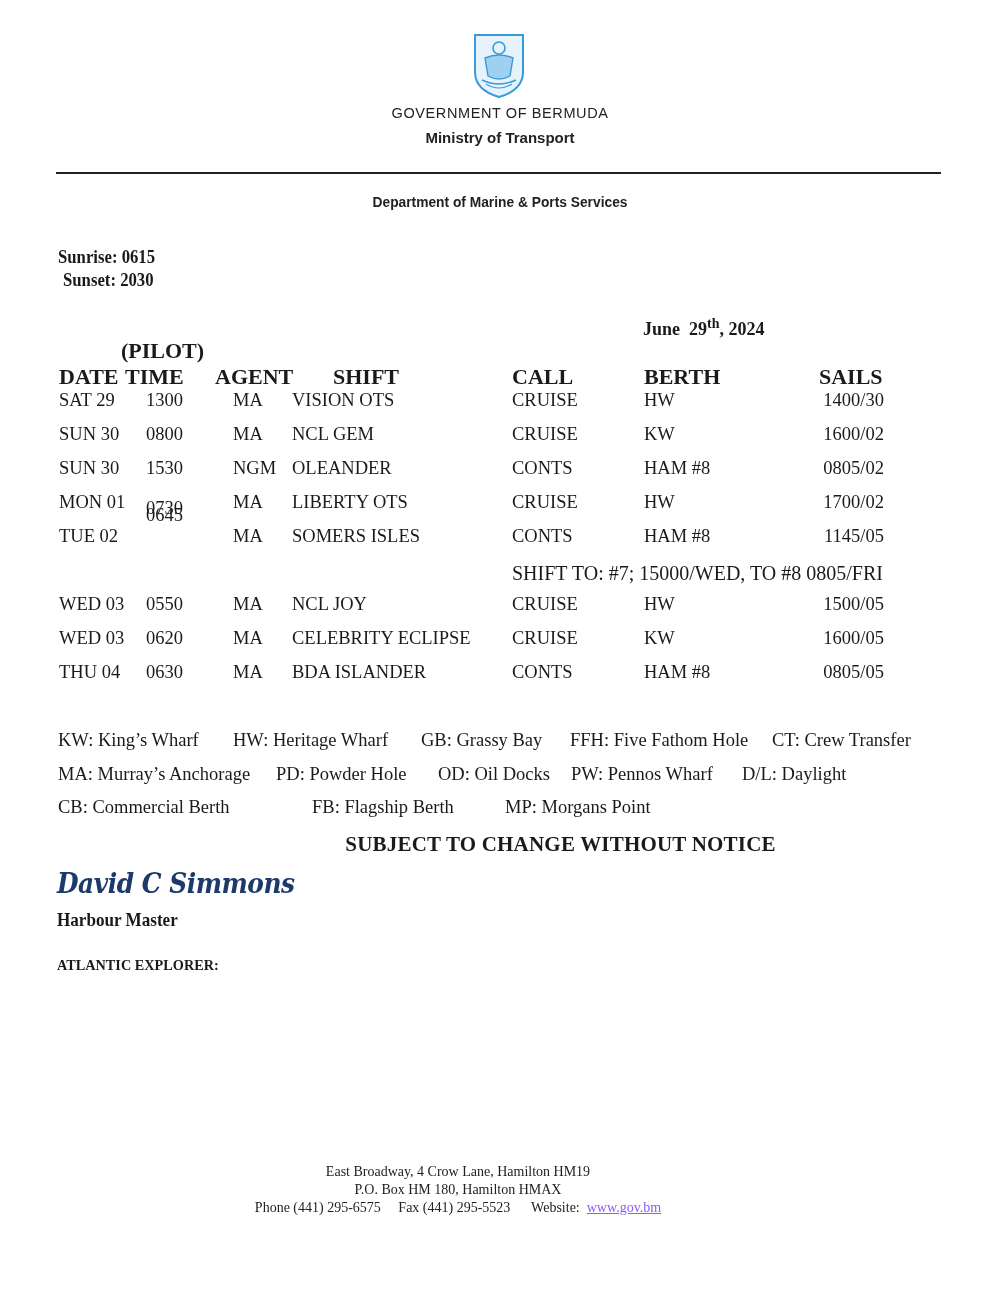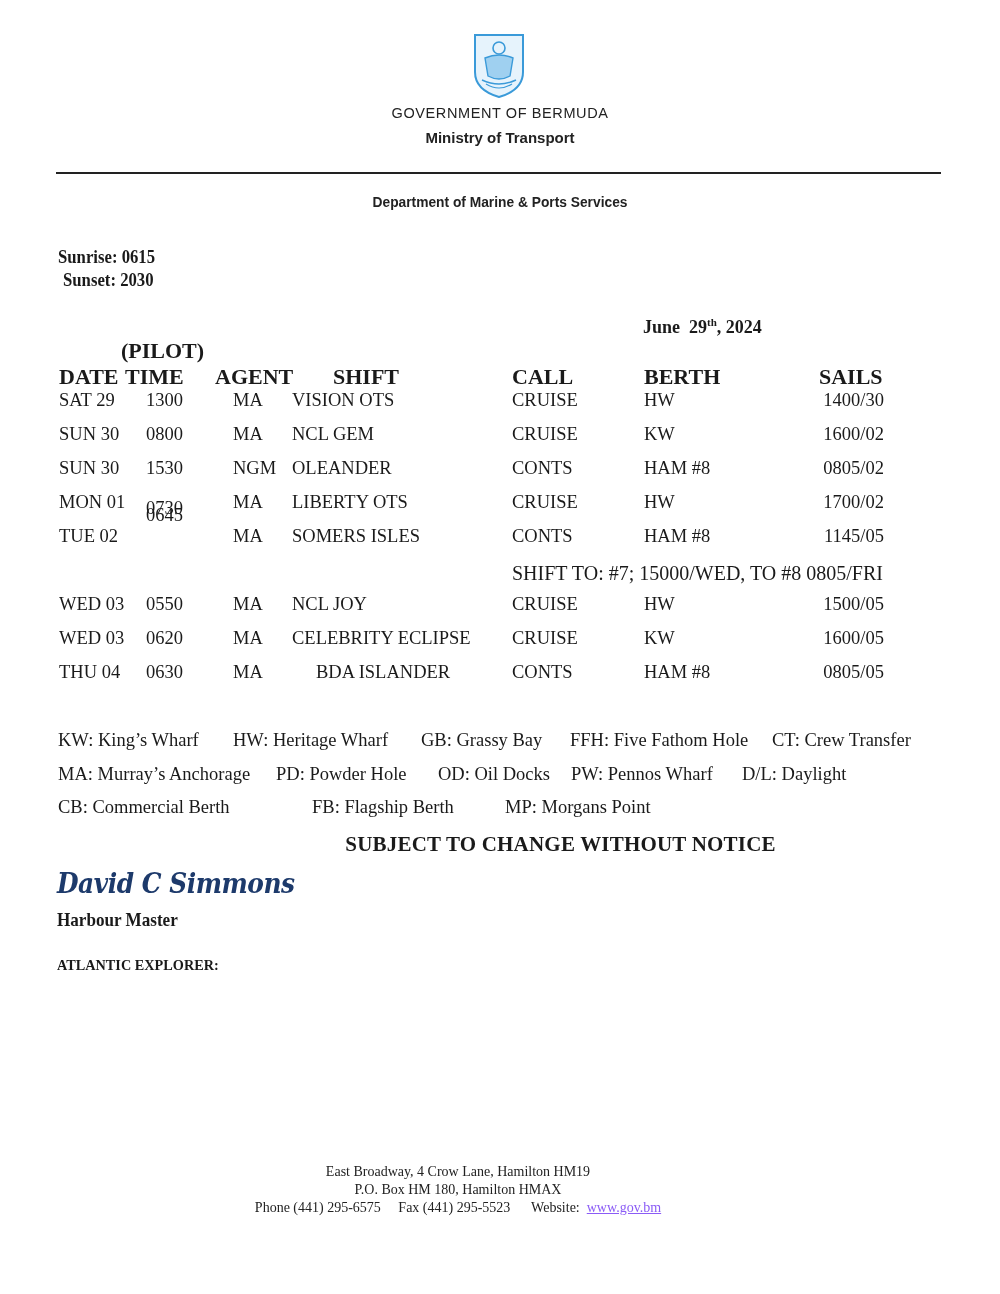--- a/index.html
+++ b/index.html
@@ -12,21 +12,21 @@
     #crest { left: 472px; top: 32px; width: 54px; height: 68px; }
     #gov-title { left: 0; width: 1000px; top: 105px; text-align: center; font-size: 14.5px; letter-spacing: 0.6px; color: #222; }
     #ministry { left: 0; width: 1000px; top: 129px; text-align: center; font-size: 15px; font-weight: bold; color: #222; }
     #rule { left: 56px; top: 172px; width: 885px; height: 2px; background: #222; }
     #dept { left: 0; width: 1000px; top: 194px; text-align: center; font-size: 14.5px; font-weight: bold; color: #222; transform: scaleX(0.95); }
 
     #sunrise { left: 58px; top: 246px; font-size: 19px; font-weight: bold; transform: scaleX(0.88); transform-origin: left; }
     #sunset { left: 63px; top: 269px; font-size: 19px; font-weight: bold; transform: scaleX(0.88); transform-origin: left; }
 
     #doc-date { left: 643px; top: 316px; font-size: 18px; font-weight: bold; }
-    #doc-date sup { font-size: 11px; }
+    #doc-date sup { font-size: 14px; }
 
     
     .hdr { font-size: 22px; font-weight: bold; top: 364px; }
     #pilot-label { left: 121px; top: 338px; font-size: 22px; font-weight: bold; }
     .cell { font-size: 18.5px; }
     .c-date { left: 59px; }
     .c-time { left: 146px; }
     .c-agent { left: 233px; }
     .c-vessel { left: 292px; }
     .c-call { left: 512px; }
@@ -141,21 +141,21 @@
       <div class="abs serif cell c-agent" style="top: 628px;">MA</div>
       <div class="abs serif cell c-vessel" style="top: 628px;">CELEBRITY ECLIPSE</div>
       <div class="abs serif cell c-call" style="top: 628px;">CRUISE</div>
       <div class="abs serif cell c-berth" style="top: 628px;">KW</div>
       <div class="abs serif cell c-sails" style="top: 628px;">1600/05</div>
     </div>
     <div>
       <div class="abs serif cell c-date" style="top: 662px;">THU 04</div>
       <div class="abs serif cell c-time" style="top: 662px;">0630</div>
       <div class="abs serif cell c-agent" style="top: 662px;">MA</div>
-      <div class="abs serif cell c-vessel" style="top: 662px; margin-left: 24px;">BDA ISLANDER</div>
+      <div class="abs serif cell c-vessel" style="top: 662px;">BDA ISLANDER</div>
       <div class="abs serif cell c-call" style="top: 662px;">CONTS</div>
       <div class="abs serif cell c-berth" style="top: 662px;">HAM #8</div>
       <div class="abs serif cell c-sails" style="top: 662px;">0805/05</div>
     </div>
   </div>
 <div id="shift-note" class="abs serif" style="top:562px">SHIFT TO: #7; 15000/WED, TO #8 0805/FRI</div>
 
 <div class="abs serif legend" style="left:58px; top:730px">KW: King’s Wharf</div>
 <div class="abs serif legend" style="left:233px; top:730px">HW: Heritage Wharf</div>
 <div class="abs serif legend" style="left:421px; top:730px">GB: Grassy Bay</div>

